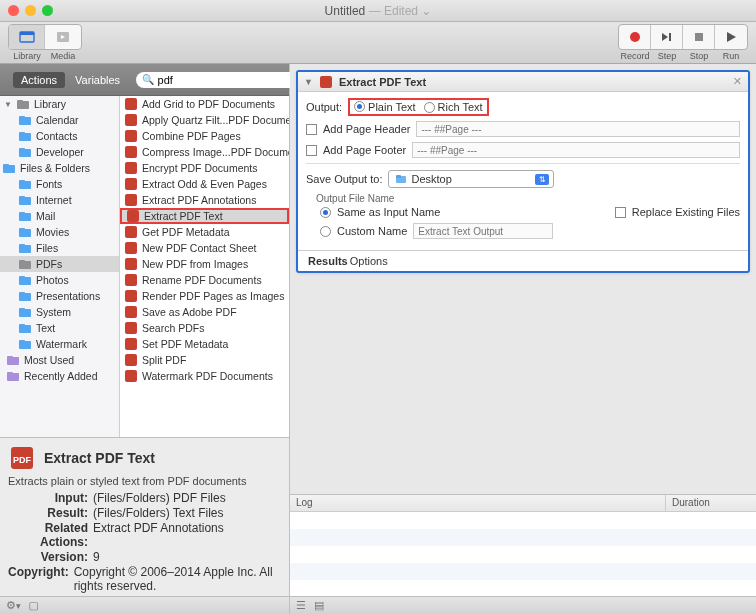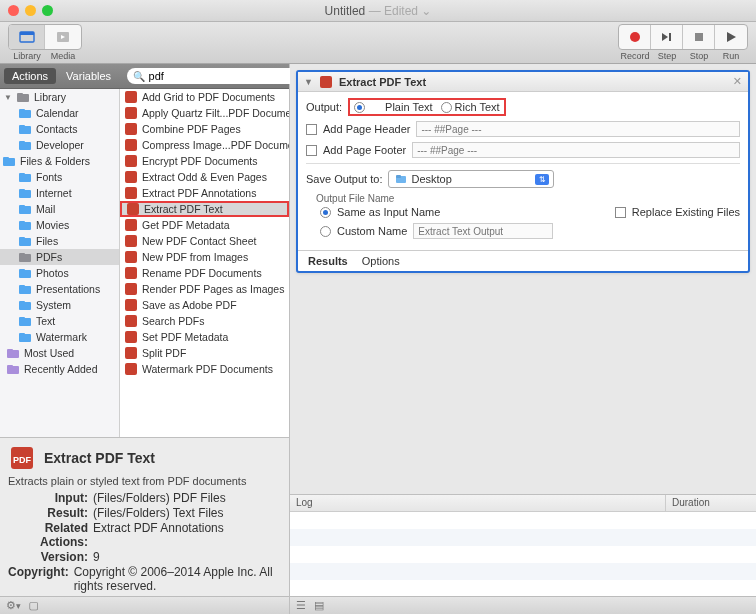--- a/index.html
+++ b/index.html
@@ -22,21 +22,21 @@
 .tblabel { width: 36px; text-align: center; font-size: 9px; color: #555; margin-top: 1px; }
 .tblabels { display: flex; }
 .tbgroup { display: flex; flex-direction: column; align-items: center; }
 .tbspacer { flex: 1; }
 .tbright .tbbtn { width: 32px; }
 .tbright .tblabel { width: 32px; }
 
 
 .main { flex: 1; display: flex; min-height: 0; }
 .leftcol { width: 290px; display: flex; flex-direction: column; border-right: 1px solid #bfbfbf; min-height: 0; }
-.subhdr { height: 25px; background: linear-gradient(#8f8f8f,#7a7a7a); display: flex; align-items: center; padding: 0 4px; border-bottom: 1px solid #666; }
+.subhdr { height: 32px; background: linear-gradient(#8f8f8f,#7a7a7a); display: flex; align-items: center; padding: 0 13px; border-bottom: 1px solid #666; }
 .subtab { color: #fff; font-size: 11px; padding: 2px 8px; border-radius: 3px; margin-right: 2px; }
 .subtab.active { background: #535353; }
 .search { flex: 1; background: #fff; border-radius: 10px; height: 16px; margin-left: 6px; display: flex; align-items: center; padding: 0 6px; }
 .search input { border: none; outline: none; flex: 1; font-size: 11px; background: transparent; }
 .search .mag { color: #888; font-size: 10px; margin-right: 3px; }
 .search .clr { color: #888; font-size: 10px; background:#999; color:#fff; width:12px; height:12px; border-radius:50%; display:flex; align-items:center; justify-content:center;}
 
 .split2 { flex: 1; display: flex; min-height: 0; }
 .libcol { width: 120px; background: #f5f5f7; border-right: 1px solid #cfcfcf; overflow-y: auto; font-size: 10.5px; }
 .actcol { flex: 1; background: #fff; overflow-y: auto; font-size: 10.5px; }
@@ -65,21 +65,21 @@
 .cardbody { padding: 6px 8px; font-size: 11px; }
 .line { display: flex; align-items: center; gap: 6px; margin-bottom: 5px; }
 .radio { width:11px; height:11px; border:1px solid #888; border-radius:50%; display:inline-flex; align-items:center; justify-content:center; }
 .radio.on::after { content:''; width:5px; height:5px; background:#2a6fd6; border-radius:50%; }
 .chk { width:11px; height:11px; border:1px solid #888; background:#fff; }
 .txtin { border:1px solid #ccc; background:#fafafa; height:16px; flex:1; padding:0 4px; color:#aaa; font-size:10px; }
 .sect { border-top:1px solid #ddd; margin-top:4px; padding-top:6px; }
 .selbox { display:inline-flex; align-items:center; background:#fff; border:1px solid #aaa; border-radius:3px; height:18px; padding:0 4px 0 6px; gap:4px; }
 .selbox .arr { width:14px; background:#3d7ff0; color:#fff; text-align:center; font-size:8px; border-radius:2px; padding:1px 0; }
 .sublabel { color:#666; font-size:10px; margin:2px 0 2px 10px; }
-.cardftr { border-top:1px solid #ccc; display:flex; gap:14px; padding:4px 10px; font-size:11px;align-items:flex-end; }
+.cardftr { border-top:1px solid #ccc; display:flex; gap:2px; padding:4px 10px; font-size:11px;align-items:flex-end; }
 .cardftr span.active { font-weight:bold; }
 
 .logarea { height: 120px; border-top: 1px solid #bfbfbf; display:flex; flex-direction:column; background:#f6f6f6; }
 .loghdr { display:flex; background:linear-gradient(#f3f3f3,#e6e6e6); border-bottom:1px solid #ccc; height:17px; font-size:10px; color:#555;}
 .loghdr .c1 { flex:1; padding:2px 6px; border-right:1px solid #ccc;}
 .loghdr .c2 { width:90px; padding:2px 6px;}
 .logrows { flex:1; background:repeating-linear-gradient(#fff,#fff 17px,#f3f6fa 17px,#f3f6fa 34px);}
 .rstatus { height:18px; background:linear-gradient(#e5e5e5,#d3d3d3); border-top:1px solid #bcbcbc; display:flex; align-items:center; padding:0 6px; gap:8px; color:#777;}
 
 svg { display:block; }
@@ -526,21 +526,21 @@
           <svg width="14" height="14">
               <rect x="1" y="1" width="12" height="12" rx="2" fill="#c8402f"></rect>
             </svg>
           <span class="title">Extract PDF Text</span>
           <span class="x">✕</span>
         </div>
         <div class="cardbody">
           <div class="line">
             <span>Output:</span>
             <span class="redbox" style="display:inline-flex; gap:8px; padding:1px 4px;">
-              <span style="display:inline-flex; align-items:center; gap:20px;">
+              <span style="display:inline-flex; align-items:flex-start; gap:3px;">
                   <span class="radio on"></span>
                   <span>Plain Text</span>
                 </span>
               <span style="display:inline-flex; align-items:center; gap:3px;">
                   <span class="radio"></span>
                   <span>Rich Text</span>
                 </span>
             </span>
           </div>
           <div class="line">

